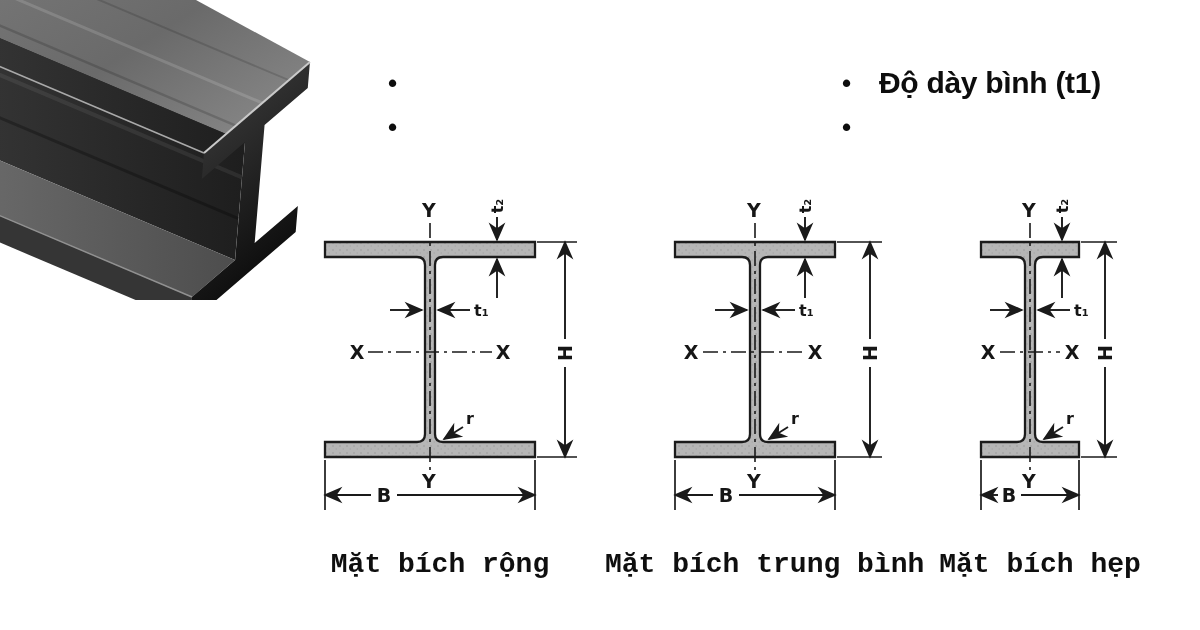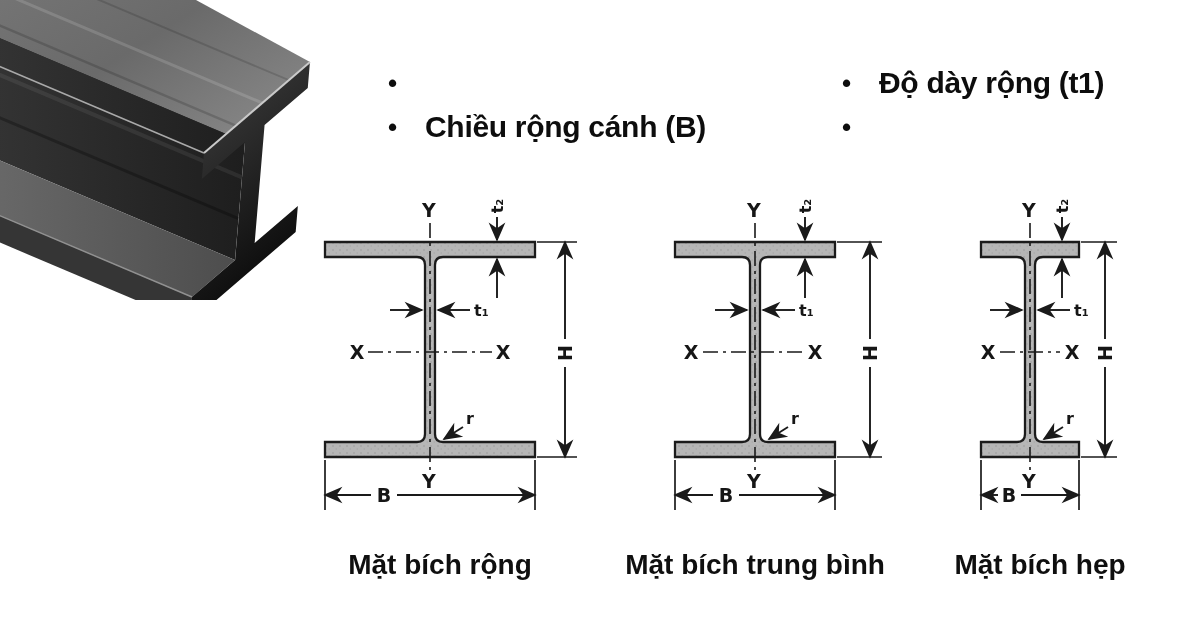--- a/index.html
+++ b/index.html
@@ -25,21 +25,21 @@
   .diagram.d3{left:910px;}
   .diagram text{font-family:"DejaVu Sans",sans-serif;fill:#161616;font-weight:600;}
   .axis-label{font-size:19px;}
   .dim-label{font-size:16px;}
   .thin{stroke:#1a1a1a;stroke-width:1.7;fill:none;}
   .dimline{stroke:#1a1a1a;stroke-width:1.9;fill:none;}
   .centerline{stroke:#1a1a1a;stroke-width:1.6;fill:none;stroke-dasharray:15 5 3 5;}
   .section{fill:url(#speck);stroke:#1b1b1b;stroke-width:2.3;}
 
   
-  .caption{position:absolute;top:549px;font-family:Liberation Sans, sans-serif;font-weight:700;
+  .caption{position:absolute;top:549px;font-family:Liberation Mono, monospace;font-weight:700;
            font-size:28px;color:#0f0f0f;text-align:center;white-space:nowrap;}
   .caption.c1{left:310px;width:260px;}
   .caption.c2{left:605px;width:300px;}
   .caption.c3{left:910px;width:260px;}
 </style>
 </head>
 <body>
 
 <div id="canvas">
 
@@ -95,27 +95,26 @@
     <line x1="204" y1="153" x2="-56" y2="43" stroke="#a9a9a9" stroke-width="1.6"></line>
     <line x1="192" y1="297" x2="-68" y2="187" stroke="#909090" stroke-width="1.5"></line>
   </svg>
 
   <ul class="bullets col1">
     <li>
       <span class="dot">•</span>
     </li>
     <li>
       <span class="dot">•</span>
-      <span>Chiều rộng cánh (B)</span>
     </li>
   </ul>
   <ul class="bullets col2">
     <li>
       <span class="dot">•</span>
-      <span>Độ dày rộng (t1)</span>
+      <span>Độ dày bình (t1)</span>
     </li>
     <li>
       <span class="dot">•</span>
     </li>
   </ul>
 
   <svg class="diagram d1" viewBox="0 0 280 330">
     <path class="section" d="M15,50 H225 V65 H133 Q125,65 125,73 V242 Q125,250 133,250 H225 V265 H15 V250 H107 Q115,250 115,242 V73 Q115,65 107,65 H15 Z"></path>
     <line class="centerline" x1="120" y1="31" x2="120" y2="280"></line>
     <line class="centerline" x1="58" y1="160" x2="182" y2="160"></line>

